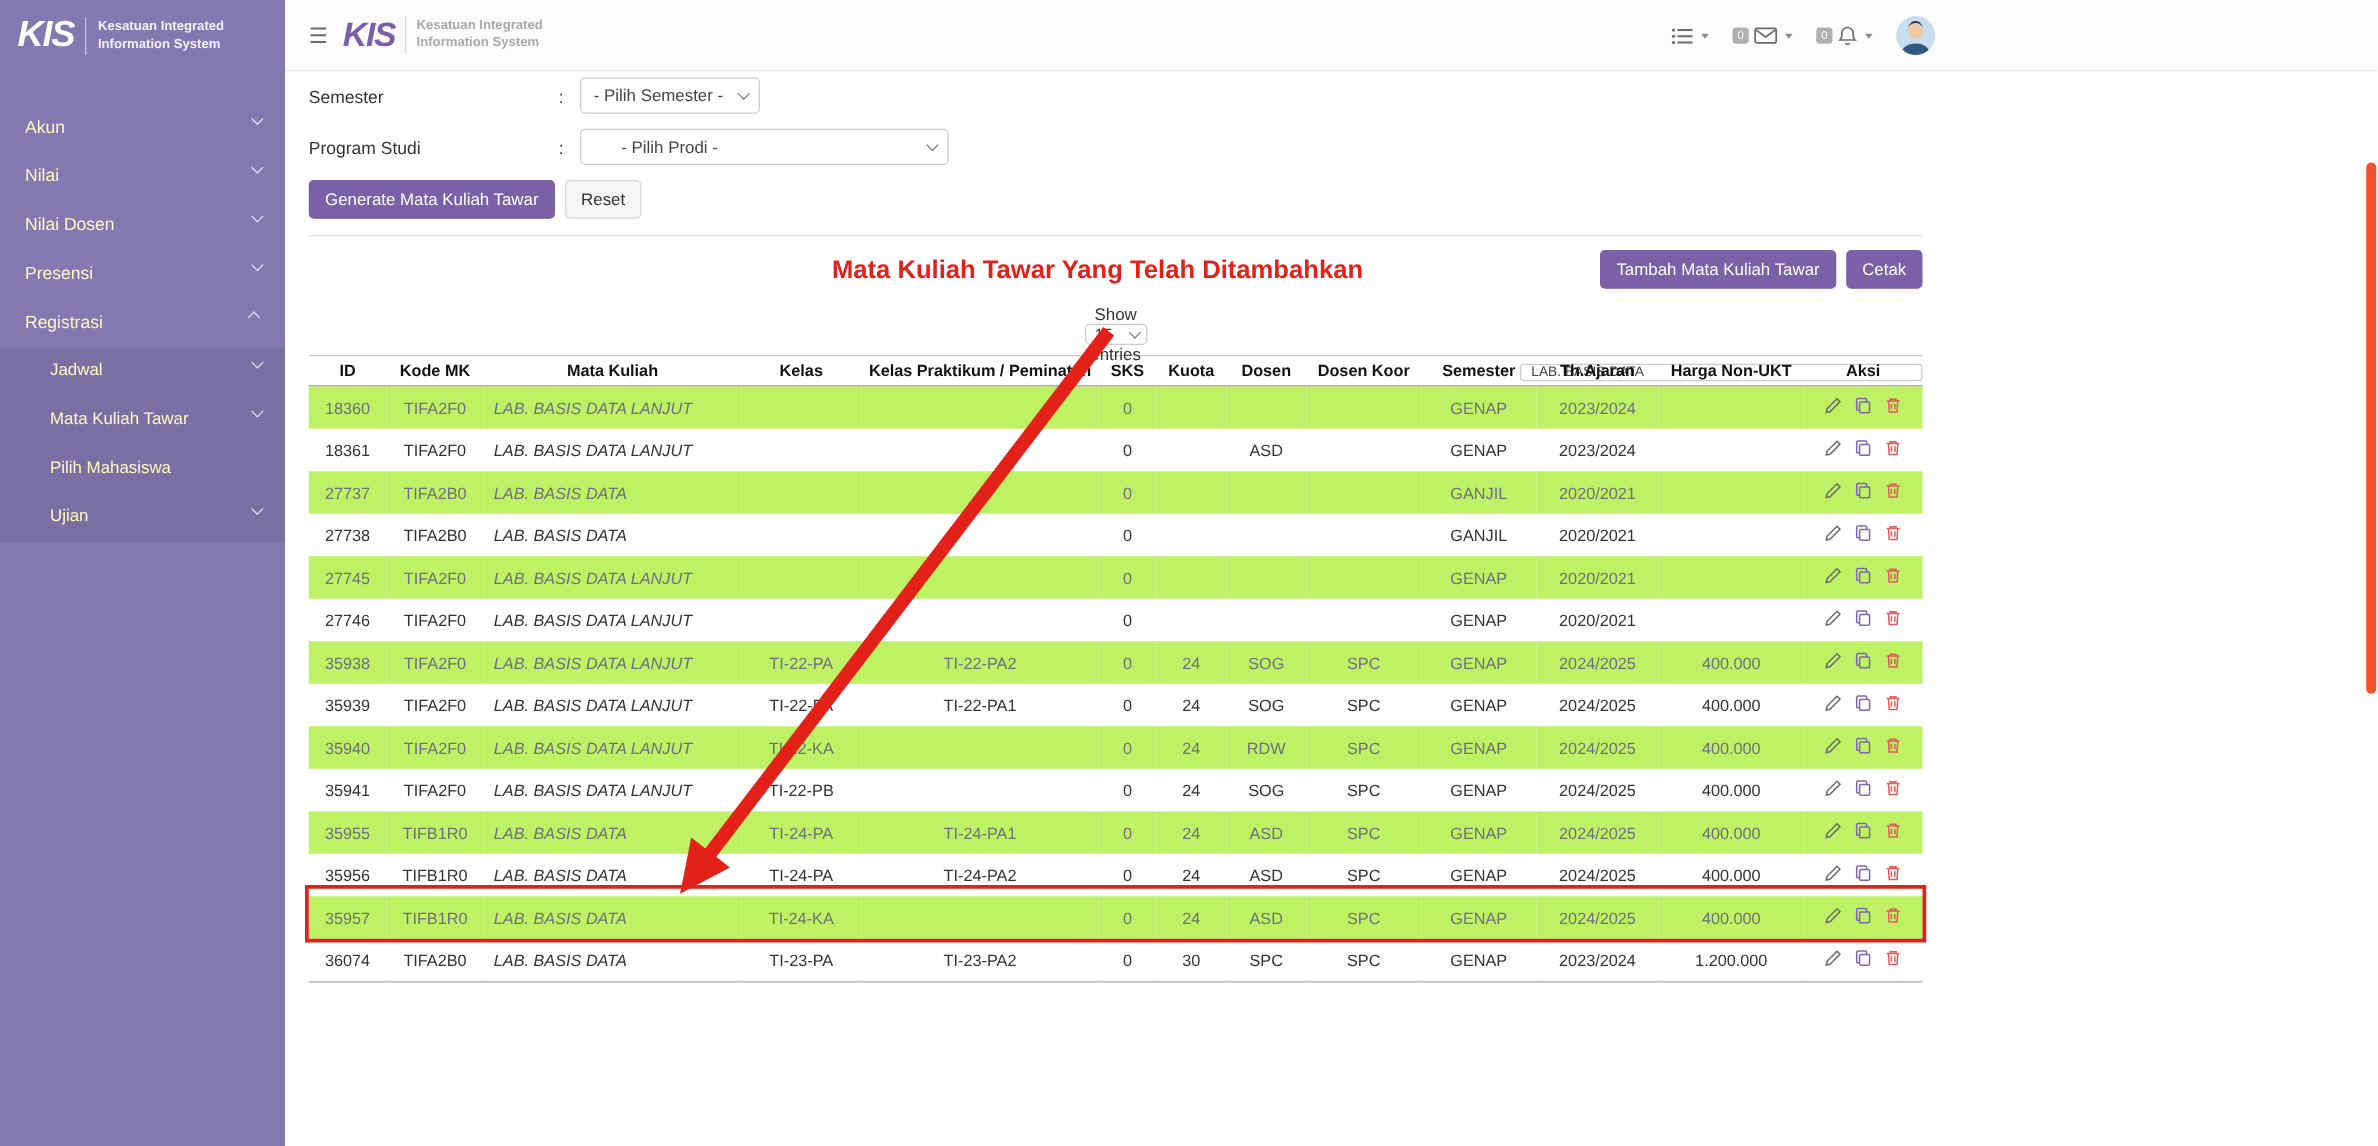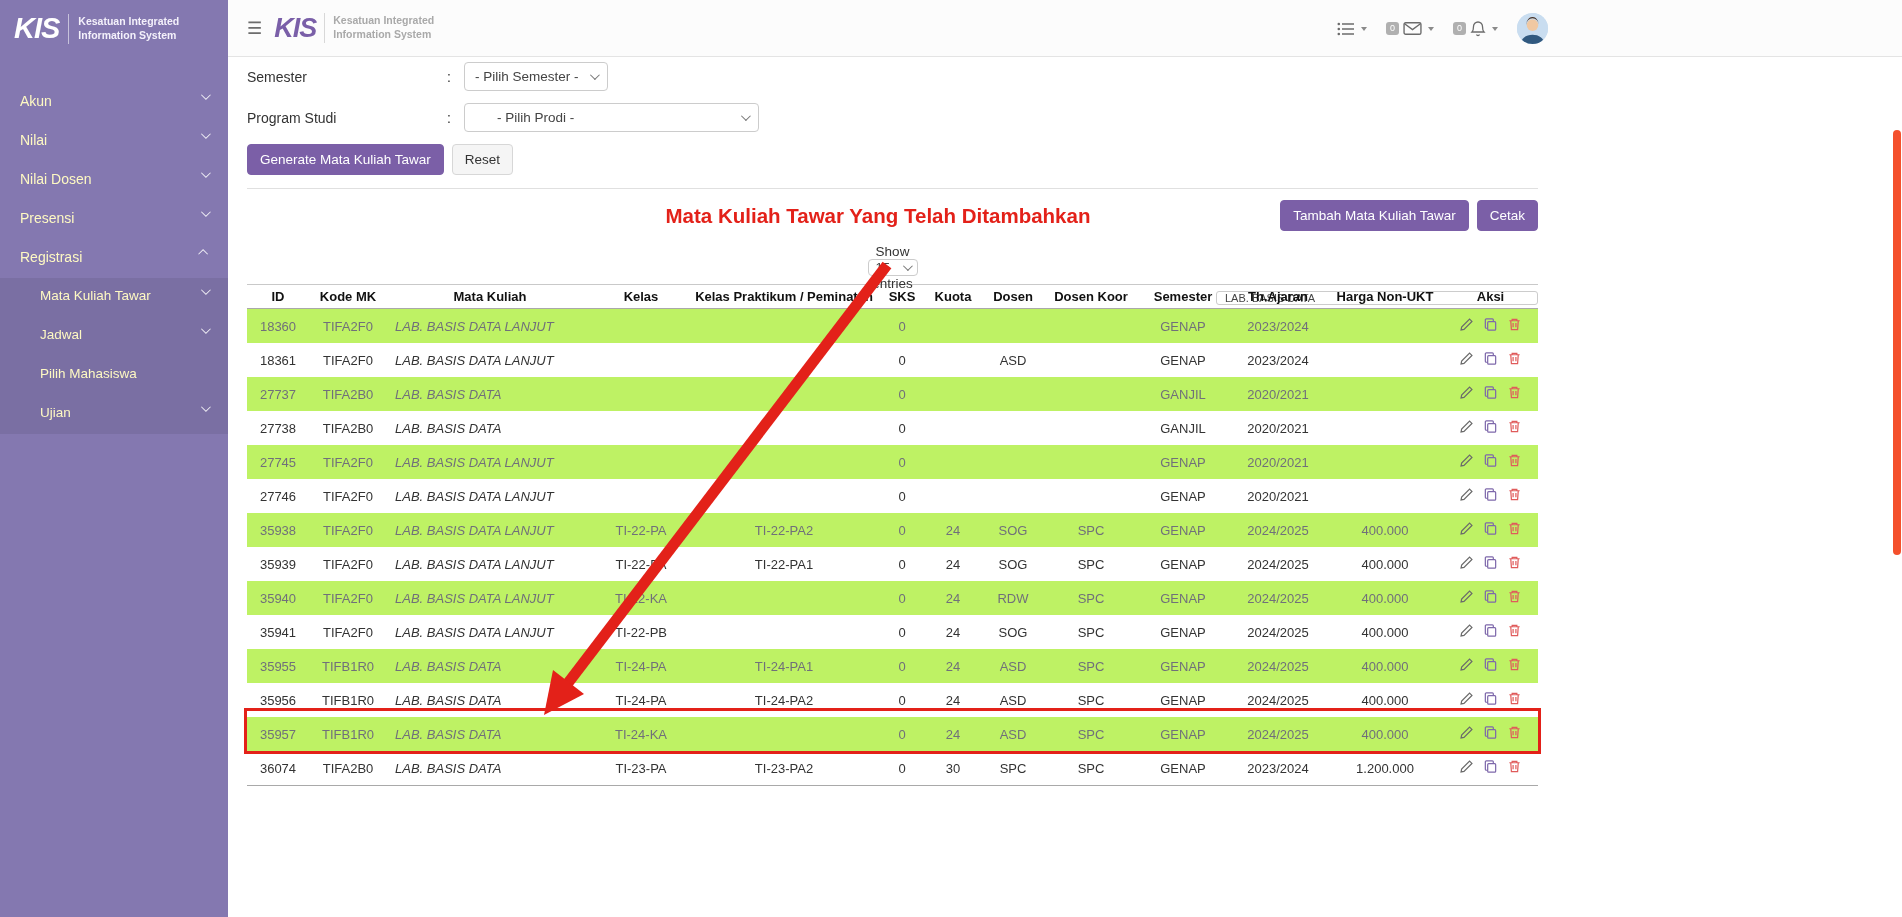--- a/index.html
+++ b/index.html
@@ -118,25 +118,25 @@
       <div class="nav-item">
         <span>Presensi</span>
         <span class="chev down"></span>
       </div>
       <div class="nav-item">
         <span>Registrasi</span>
         <span class="chev up"></span>
       </div>
       <div class="submenu">
         <div class="nav-item">
+          <span>Jadwal</span>
+          <span class="chev down"></span>
+        </div>
+        <div class="nav-item">
           <span>Mata Kuliah Tawar</span>
-          <span class="chev down"></span>
-        </div>
-        <div class="nav-item">
-          <span>Jadwal</span>
           <span class="chev down"></span>
         </div>
         <div class="nav-item">
           <span>Pilih Mahasiswa</span>
         </div>
         <div class="nav-item">
           <span>Ujian</span>
           <span class="chev down"></span>
         </div>
       </div>

